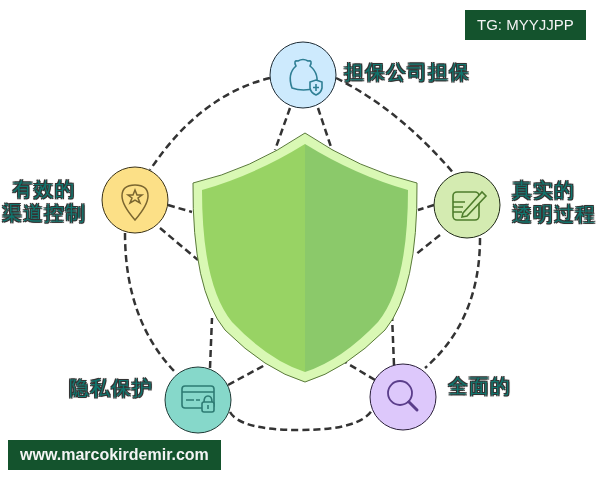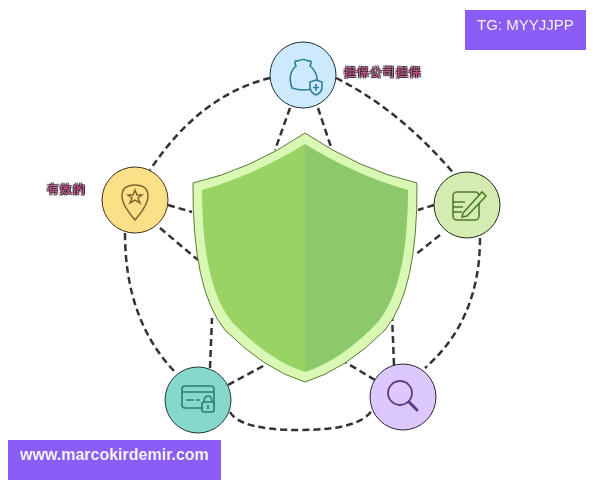--- a/index.html
+++ b/index.html
@@ -3,31 +3,31 @@
   <meta charset="utf-8">
   <style>
     html, body { margin: 0; padding: 0; }
     body {
       width: 600px; height: 480px; background: #ffffff;
       position: relative; overflow: hidden;
       font-family: "DejaVu Sans", sans-serif;
     }
     #diagram { position: absolute; left: 0; top: 0; }
     .label {
-      position: absolute; font-size: 12px; line-height: 24px;
-      color: #ec4899; letter-spacing: 1px;
+      position: absolute; font-size: 20px; line-height: 24px;
+      color: #0f766e; letter-spacing: 1px;
       text-shadow: -1px -1px 0 #333, 1px -1px 0 #333, -1px 1px 0 #333, 1px 1px 0 #333, 0 0 2px #333;
       white-space: nowrap;
     }
     .label .line { display: block; }
     .label.right-align { text-align: center; }
     .badge {
-      position: absolute; background: #8b5cf6; color: #f4f4f4;
+      position: absolute; background: #14532d; color: #f4f4f4;
       font-family: "Liberation Sans", sans-serif; font-size: 15px;
-      padding: 0 12px; line-height: 30px; height: 40px;
+      padding: 0 12px; line-height: 30px; height: 30px;
     }
   </style>
 </head>
 <body>
 
 <svg id="diagram" width="600" height="480" viewBox="0 0 600 480">
 
   <g stroke="#333" stroke-width="2.5" stroke-dasharray="7 4" fill="none">
     <path d="M270 78 Q200 95 150 170"></path>
     <path d="M336 78 Q400 110 455 175"></path>
@@ -97,26 +97,31 @@
       <path d="M135 190 L137 195 L142 195 L138 198 L140 203 L135 200 L130 203 L132 198 L128 195 L133 195 Z"></path>
     </g>
   </g>
 </svg>
 
 <div class="label" style="left:344px; top:60px;">
   <span class="line">担保公司担保</span>
 </div>
 
 <div class="label" style="left:512px; top:178px;">
+  <span class="line">真实的</span>
+  <span class="line">透明过程</span>
 </div>
 
 <div class="label" style="left:448px; top:374px;">
+  <span class="line">全面的</span>
 </div>
 
 <div class="label right-align" style="right:447px; top:376px;">
+  <span class="line">隐私保护</span>
 </div>
 
 <div class="label right-align" style="right:514px; top:177px;">
   <span class="line">有效的</span>
+  <span class="line">渠道控制</span>
 </div>
 
 <div class="badge" style="left:465px; top:10px;">TG: MYYJJPP</div>
 <div class="badge" style="left:8px; top:440px; font-size:16px;font-weight:bold;">www.marcokirdemir.com</div>
 
 </body></html>

